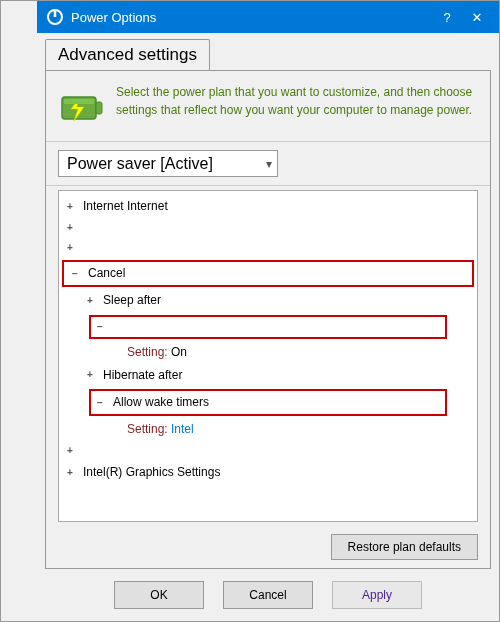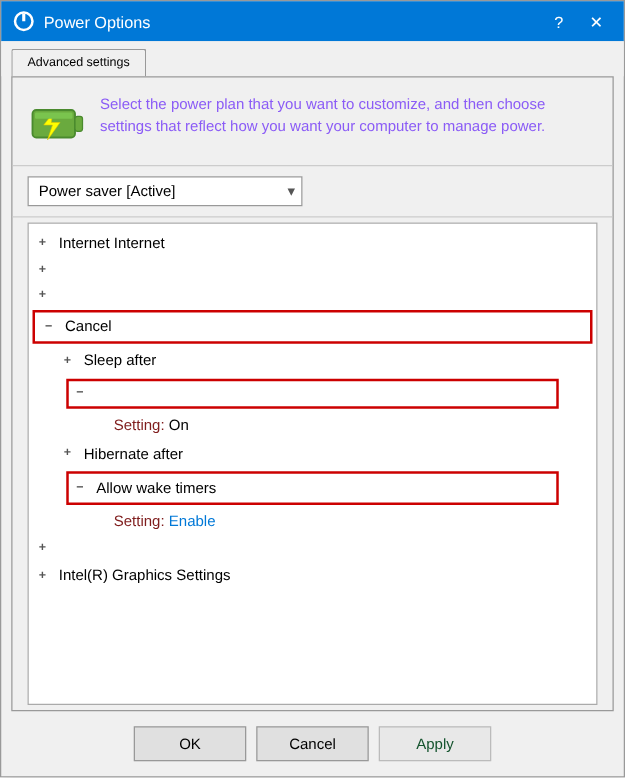--- a/index.html
+++ b/index.html
@@ -14,20 +14,21 @@
       height: 622px;
     }
     .window {
       width: 500px;
       height: 622px;
       background: #f0f0f0;
       border: 1px solid #999;
       box-shadow: 2px 2px 8px rgba(0,0,0,0.3);
       display: flex;
       flex-direction: column;
+      padding-left: 36px;
     }
     .title-bar {
       background: #0078d7;
       height: 32px;
       display: flex;
       align-items: center;
       padding: 0 8px;
       color: white;
       flex-shrink: 0;
     }
@@ -62,21 +63,21 @@
       background: #f0f0f0;
       padding: 6px 8px 0 8px;
       display: flex;
       flex-shrink: 0;
     }
     .tab {
       padding: 5px 12px;
       border: 1px solid #999;
       border-bottom: none;
       background: #e0e0e0;
-      font-size: 10px;
+      font-size: 17px;
       cursor: pointer;
       border-radius: 2px 2px 0 0;
     }
     .tab.active {
       background: #f0f0f0;
       border-bottom: 1px solid #f0f0f0;
       margin-bottom: -1px;
     }
     .content {
       flex: 1;
@@ -95,32 +96,32 @@
       gap: 10px;
     }
     .power-icon {
       width: 48px;
       height: 48px;
       flex-shrink: 0;
     }
     .description-text {
       font-size: 12px;
       line-height: 1.5;
-      color: #8b5cf6;
+      color: #4d7c0f;
     }
     .dropdown-area {
       padding: 8px 12px;
       border-bottom: 1px solid #ccc;
     }
     .dropdown {
       width: 100%;
       padding: 4px 8px;
       border: 1px solid #999;
       background: white;
-      font-size: 12px;
+      font-size: 16px;
       appearance: none;
       -webkit-appearance: none;
       cursor: pointer;
       position: relative;
       padding-right: 24px;
     }
     .dropdown-wrapper {
       position: relative;
       display: inline-block;
       width: 220px;
@@ -176,35 +177,35 @@
     .restore-btn {
       padding: 5px 16px;
       border: 1px solid #999;
       background: #e0e0e0;
       font-size: 12px;
       cursor: pointer;
     }
     .button-bar {
       display: flex;
       justify-content: center;
-      gap: 8px;
+      gap: 19px;
       padding: 12px 8px;
       flex-shrink: 0;
     }
     .dialog-btn {
       width: 90px;
       padding: 6px 0;
       font-size: 12px;
       border: 1px solid #999;
       background: #e0e0e0;
       cursor: pointer;
       text-align: center;
     }
     .dialog-btn.apply {
-      color: #14532d;
+      color: #4c1d95;
       background: #e8e8e8;
       border-color: #bbb;
     }
     
     .tree-area::-webkit-scrollbar { width: 16px; }
     .tree-area::-webkit-scrollbar-track { background: #f0f0f0; border-left: 1px solid #ddd; }
     .tree-area::-webkit-scrollbar-thumb { background: #c0c0c0; border: 1px solid #aaa; }
   </style>
 </head>
 <body>
@@ -298,34 +299,37 @@
 
       <div style="margin: 2px 30px 2px 30px; border: 2px solid #cc0000;">
         <div class="tree-item" style="padding-left: 6px;">
           <span class="tree-toggle">−</span>
           <span class="tree-label">Allow wake timers</span>
         </div>
       </div>
 
       <div class="tree-item level-3">
         <span class="setting-label">Setting:&nbsp;</span>
-        <span class="setting-value-enable">Enable</span>
+        <span class="setting-value-enable">Intel</span>
       </div>
 
       <div class="tree-item level-0">
         <span class="tree-toggle">+</span>
       </div>
 
       <div class="tree-item level-0">
         <span class="tree-toggle">+</span>
         <span class="tree-label">Intel(R) Graphics Settings</span>
       </div>
 
     </div>
 
+    <div class="restore-area">
+      <button class="restore-btn">Restore plan defaults</button>
+    </div>
   </div>
 
   <div class="button-bar">
     <button class="dialog-btn">OK</button>
     <button class="dialog-btn">Cancel</button>
     <button class="dialog-btn apply">Apply</button>
   </div>
 </div>
 
 </body></html>

